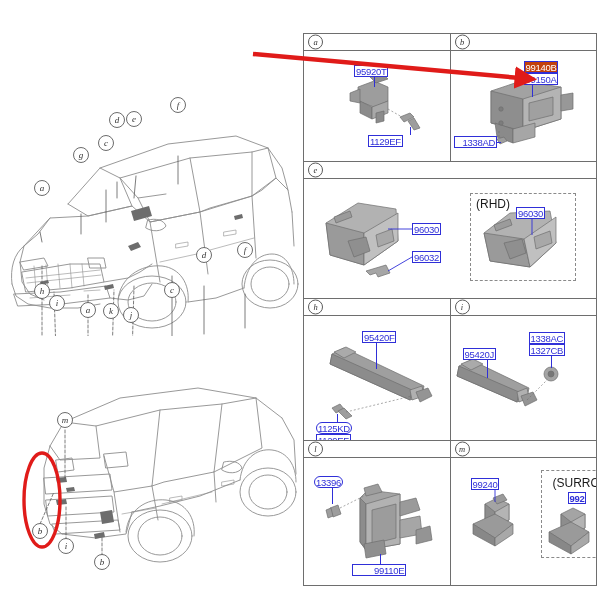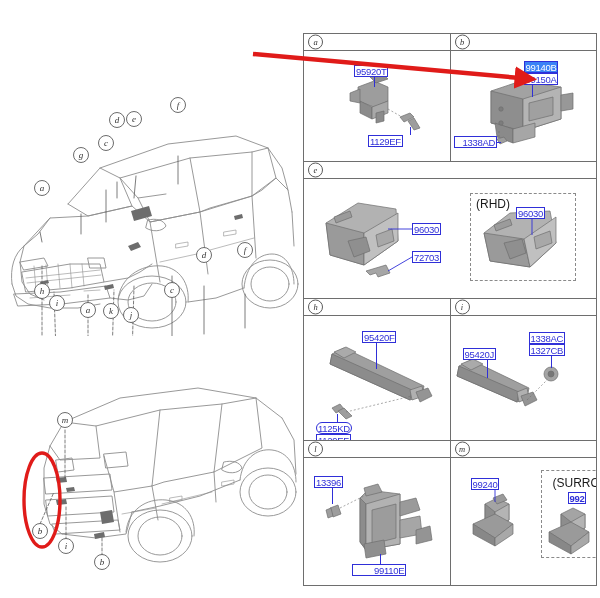--- a/index.html
+++ b/index.html
@@ -100,21 +100,21 @@
     font-size: 9.5px;
     line-height: 11px;
     height: 12px;
     padding: 0 1px;
     font-family: "Liberation Sans", sans-serif;
     letter-spacing: -0.3px;
     white-space: nowrap;
     box-sizing: border-box;
   }
   .pn.selected {
-    background: #3b82f6;
+    background: #c2410c;
     color: #ffffff;
     border-color: #2f2fd8;
   }
 
   .plain-label {
     position: absolute;
     font-size: 12px;
     color: #1a1a1a;
     font-family: "Liberation Sans", sans-serif;
     white-space: nowrap;
@@ -427,21 +427,21 @@
             </g>
 
             <g stroke="#2f2fd8" stroke-width="0.9">
               <path d="M84 50 L108 50"></path>
               <path d="M84 92 L108 78"></path>
               <path d="M228 56 L228 40"></path>
             </g>
           </svg>
           <span class="plain-label" style="left:172px;top:18px;">(RHD)</span>
           <span class="pn" style="left:108px;top:44px;">96030</span>
-          <span class="pn" style="left:108px;top:72px;">72703</span>
+          <span class="pn" style="left:108px;top:72px;">96032</span>
           <span class="pn" style="left:212px;top:28px;">96030</span>
         </div>
       </div>
     </div>
 
     <div class="panel-row" style="height:142px;">
       <div class="panel">
         <div class="panel-head">
           <span class="circle-tag">h</span>
         </div>
@@ -515,21 +515,21 @@
               <path d="M60 86 L80 82 L82 96 L62 100 Z" fill="#8f8f8f"></path>
             </g>
             <g stroke="#6f6f6f" stroke-width="0.7" fill="#9d9d9d">
               <path d="M26 50 l8 -3 l3 9 l-8 3 z"></path>
               <path d="M22 52 l5 -2 l2 8 l-5 2 z"></path>
             </g>
             <path d="M36 50 L60 38" stroke="#6f6f6f" stroke-width="0.6" stroke-dasharray="2,2" fill="none"></path>
           </svg>
           <span class="leader v" style="left:28px;top:30px;height:16px;"></span>
           <span class="leader v" style="left:76px;top:96px;height:12px;"></span>
-          <span class="pn" style="left:10px;top:18px;">13396</span>
+          <span class="pn" style="left:10px;top:18px;border-radius:6px;">13396</span>
           <span class="pn" style="left:48px;top:106px;padding-left:21px;">99110E</span>
         </div>
       </div>
 
       <div class="panel">
         <div class="panel-head">
           <span class="circle-tag">m</span>
         </div>
         <div class="panel-body" style="height:126px;">
           <div class="dash-box" style="left:90px;top:12px;width:70px;height:88px;"></div>

